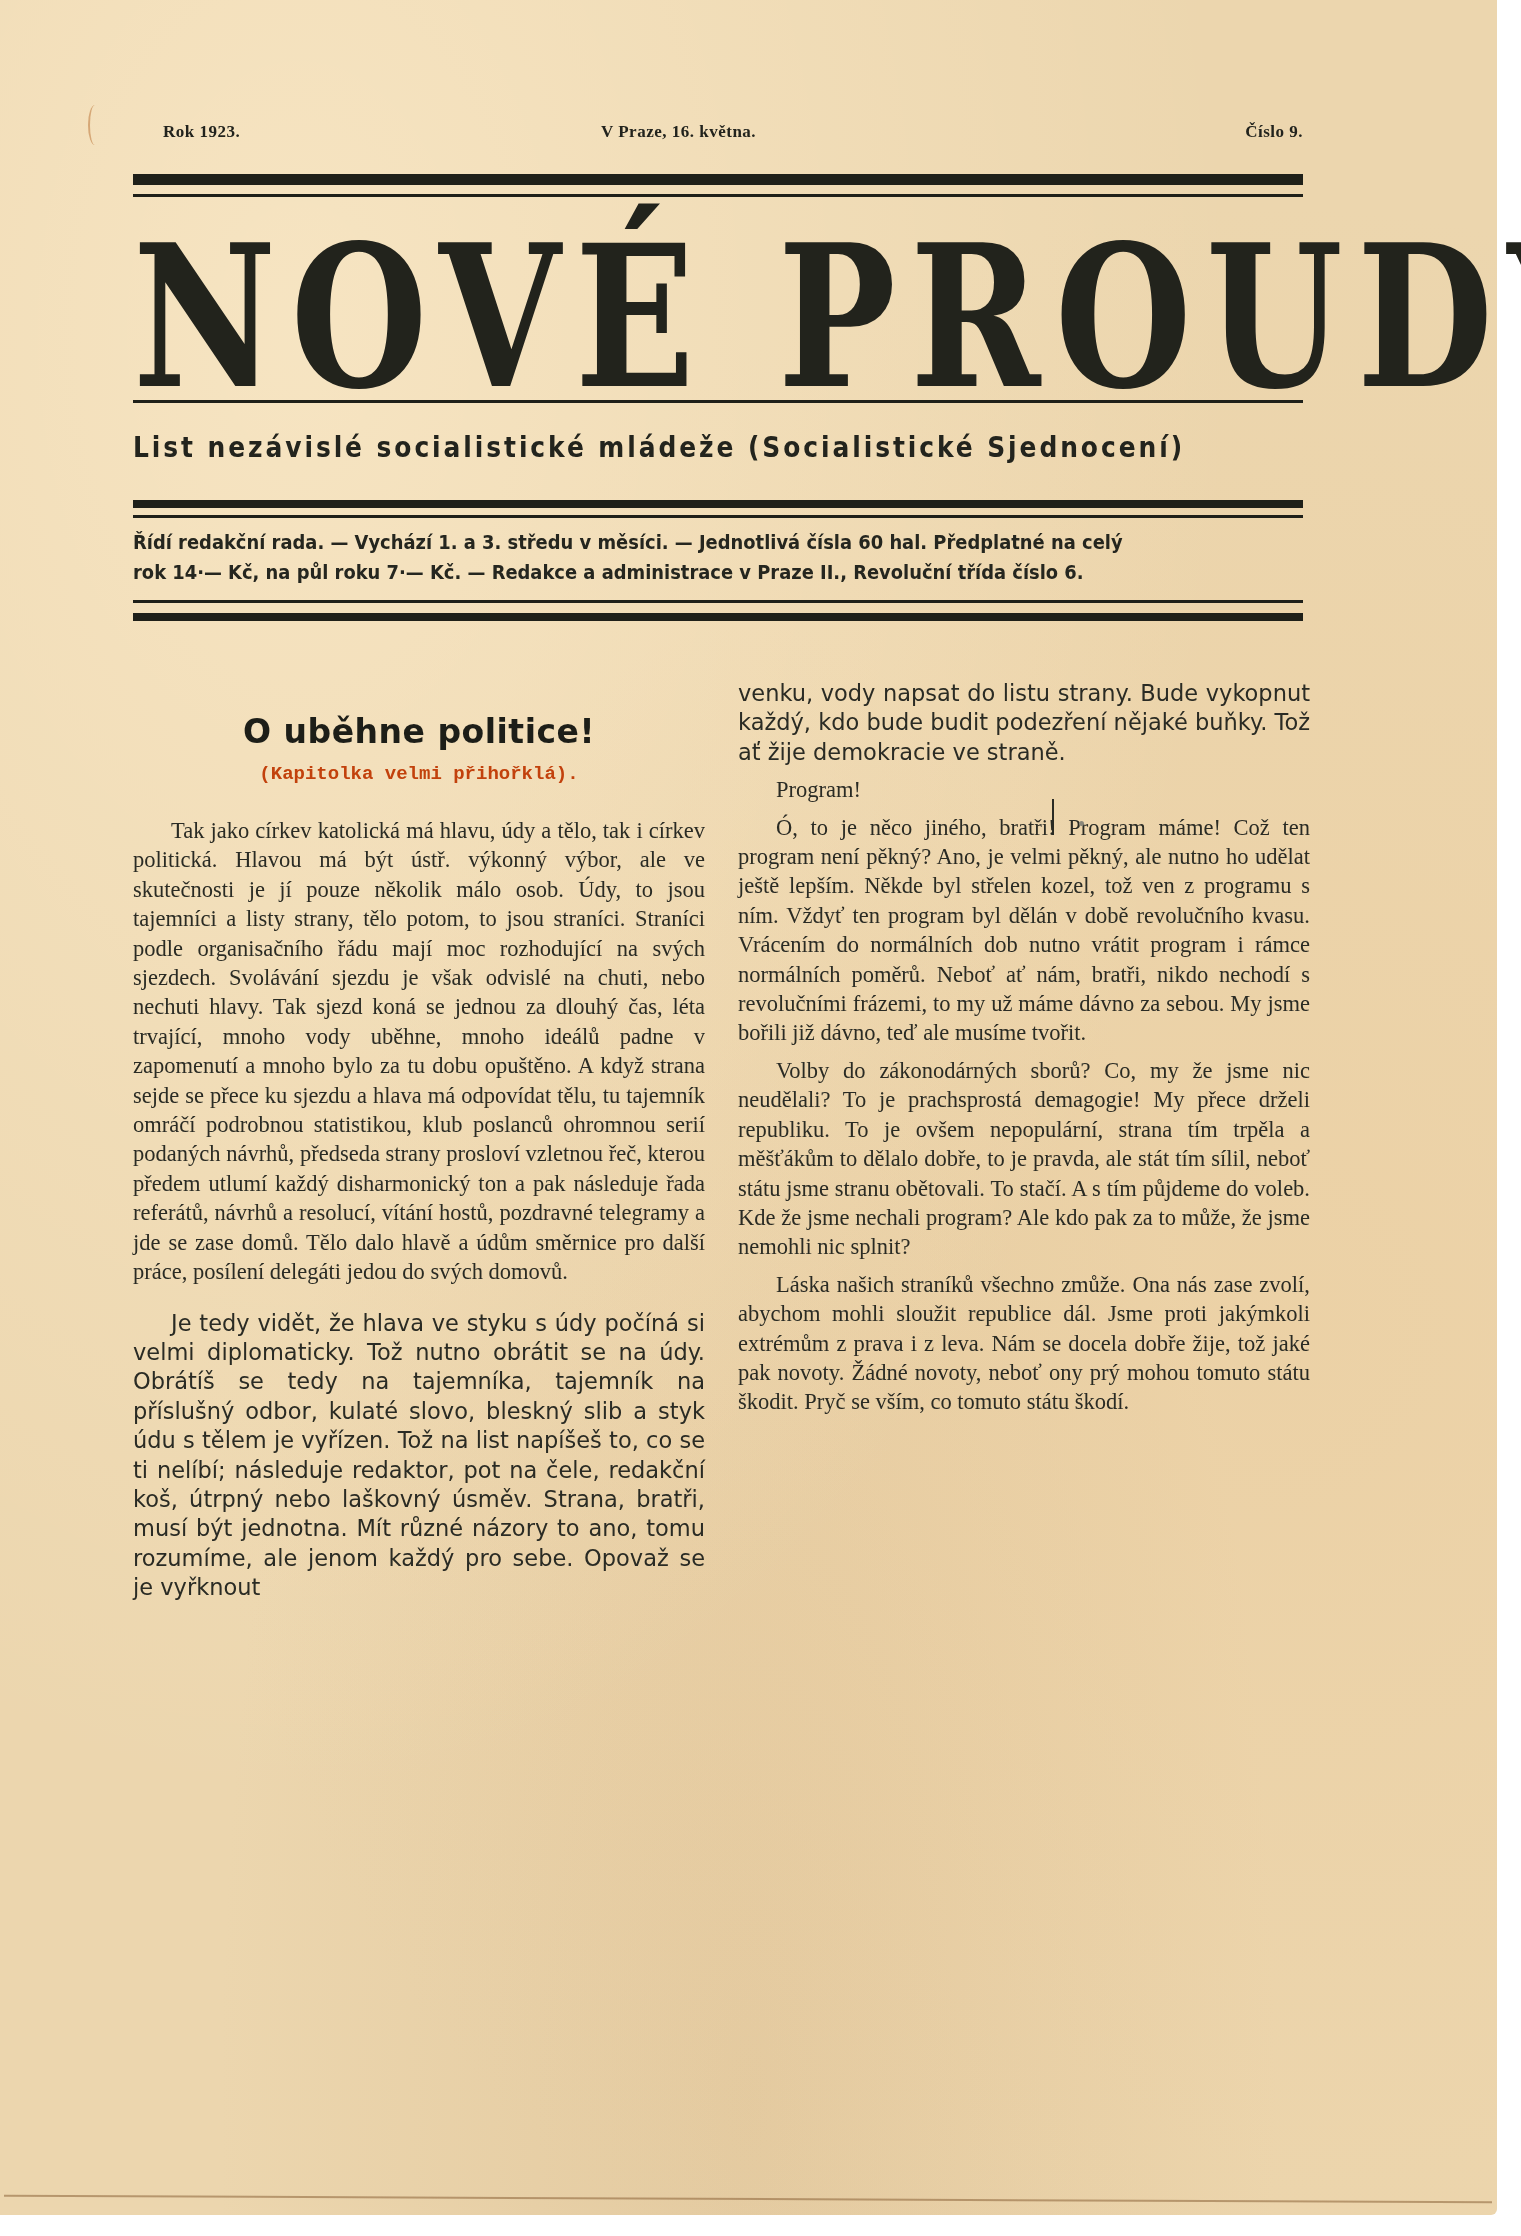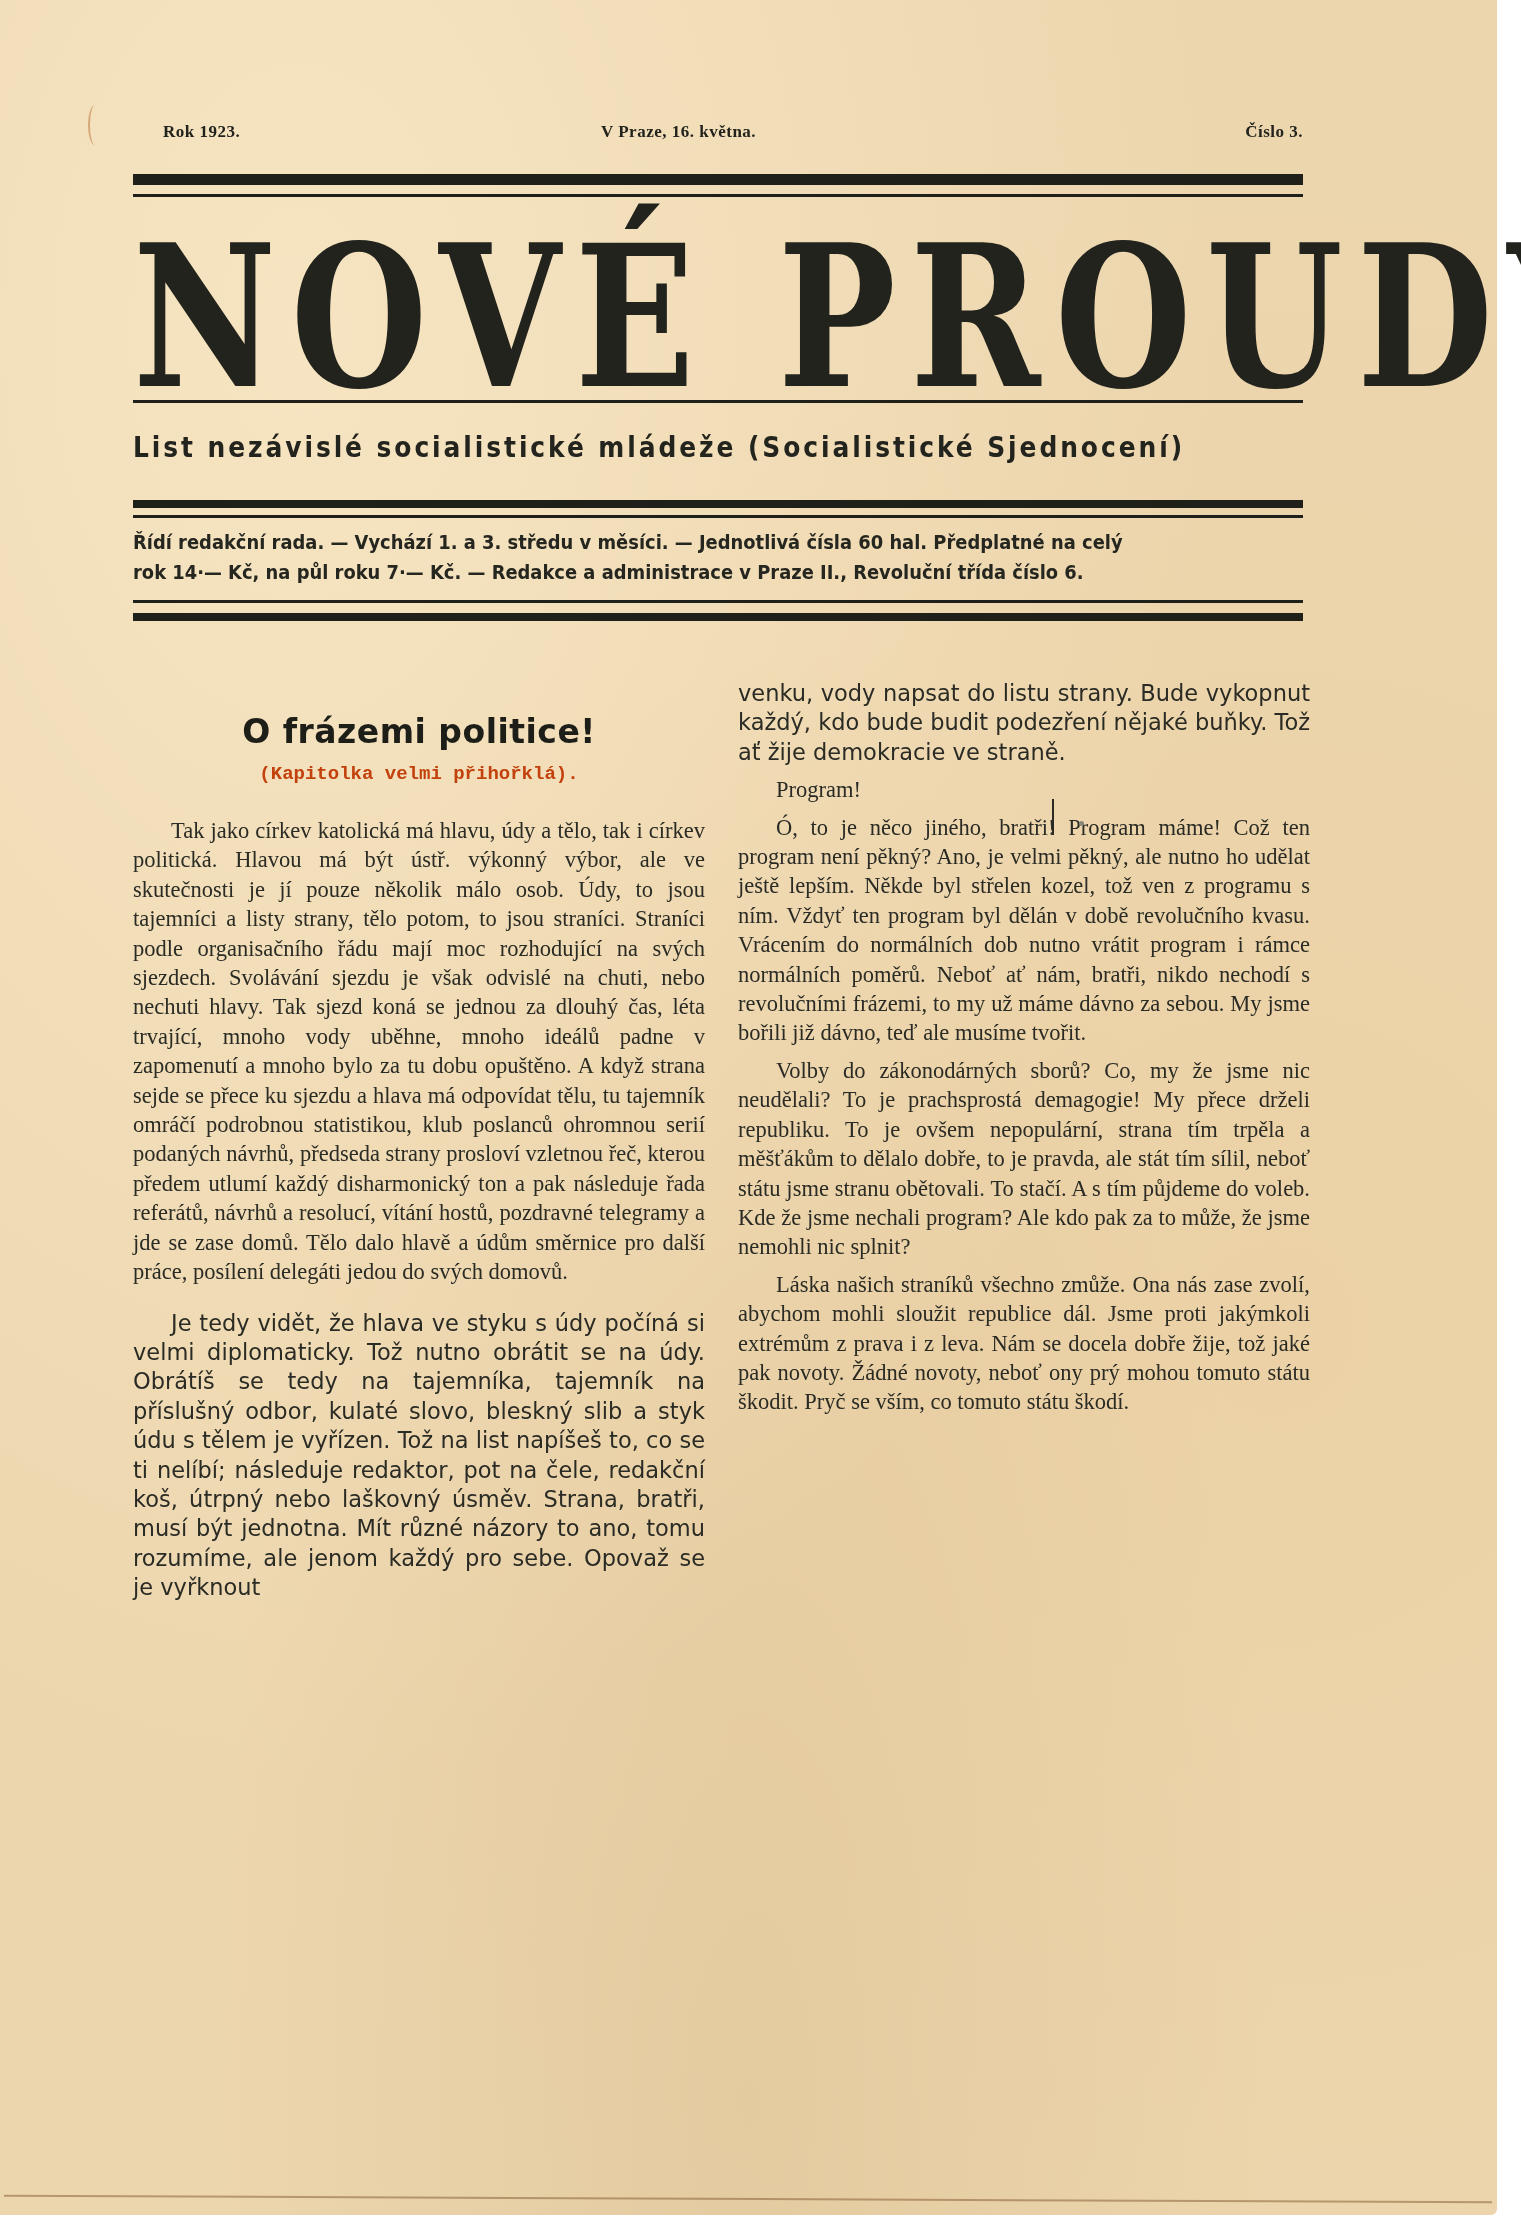--- a/index.html
+++ b/index.html
@@ -92,42 +92,42 @@
 </head>
 <body>
 
 <div class="paper"></div>
 <div class="stain"></div>
 <div class="crease"></div>
 
 <div class="topline">
   <span class="year">Rok 1923.</span>
   <span class="place">V Praze, 16. května.</span>
-  <span class="issue">Číslo 3.</span>
+  <span class="issue">Číslo 9.</span>
 </div>
 
 <div class="rule thick" style="top:174px"></div>
 <div class="rule hair" style="top:194px"></div>
 
 <div class="masthead">NOVÉ PROUDY</div>
 
 <div class="rule hair" style="top:400px"></div>
 
 <div class="subtitle">List nezávislé socialistické mládeže (Socialistické Sjednocení)</div>
 
 <div class="rule thick" style="top:500px; height:8px"></div>
 <div class="rule hair" style="top:515px"></div>
 
 <div class="info l1">Řídí redakční rada. — Vychází 1. a 3. středu v měsíci. — Jednotlivá čísla 60 hal. Předplatné na celý</div>
 <div class="info l2">rok 14·— Kč, na půl roku 7·— Kč. — Redakce a administrace v Praze II., Revoluční třída číslo 6.</div>
 
 <div class="rule hair" style="top:600px"></div>
 <div class="rule thick" style="top:613px; height:8px"></div>
 
-<div class="art-title">O frázemi politice!</div>
+<div class="art-title">O uběhne politice!</div>
 <div class="art-sub">(Kapitolka velmi přihořklá).</div>
 
 <div class="col left">
   <p class="gap">Tak jako církev katolická má hlavu, údy a tělo, tak i církev politická. Hlavou má být ústř. výkonný výbor, ale ve skutečnosti je jí pouze několik málo osob. Údy, to jsou tajemníci a listy strany, tělo potom, to jsou straníci. Straníci podle organisačního řádu mají moc rozhodující na svých sjezdech. Svolávání sjezdu je však odvislé na chuti, nebo nechuti hlavy. Tak sjezd koná se jednou za dlouhý čas, léta trvající, mnoho vody uběhne, mnoho ideálů padne v zapomenutí a mnoho bylo za tu dobu opuštěno. A když strana sejde se přece ku sjezdu a hlava má odpovídat tělu, tu tajemník omráčí podrobnou statistikou, klub poslanců ohromnou serií podaných návrhů, předseda strany prosloví vzletnou řeč, kterou předem utlumí každý disharmonický ton a pak následuje řada referátů, návrhů a resolucí, vítání hostů, pozdravné telegramy a jde se zase domů. Tělo dalo hlavě a údům směrnice pro další práce, posílení delegáti jedou do svých domovů.</p>
   <p class="gap-lg">Je tedy vidět, že hlava ve styku s údy počíná si velmi diplomaticky. Tož nutno obrátit se na údy. Obrátíš se tedy na tajemníka, tajemník na příslušný odbor, kulaté slovo, bleskný slib a styk údu s tělem je vyřízen. Tož na list napíšeš to, co se ti nelíbí; následuje redaktor, pot na čele, redakční koš, útrpný nebo laškovný úsměv. Strana, bratři, musí být jednotna. Mít různé názory to ano, tomu rozumíme, ale jenom každý pro sebe. Opovaž se je vyřknout</p>
 </div>
 
 <div class="col right">
   <p class="noindent">venku, vody napsat do listu strany. Bude vykopnut každý, kdo bude budit podezření nějaké buňky. Tož ať žije demokracie ve straně.</p>
   <p class="gap">Program!</p>

